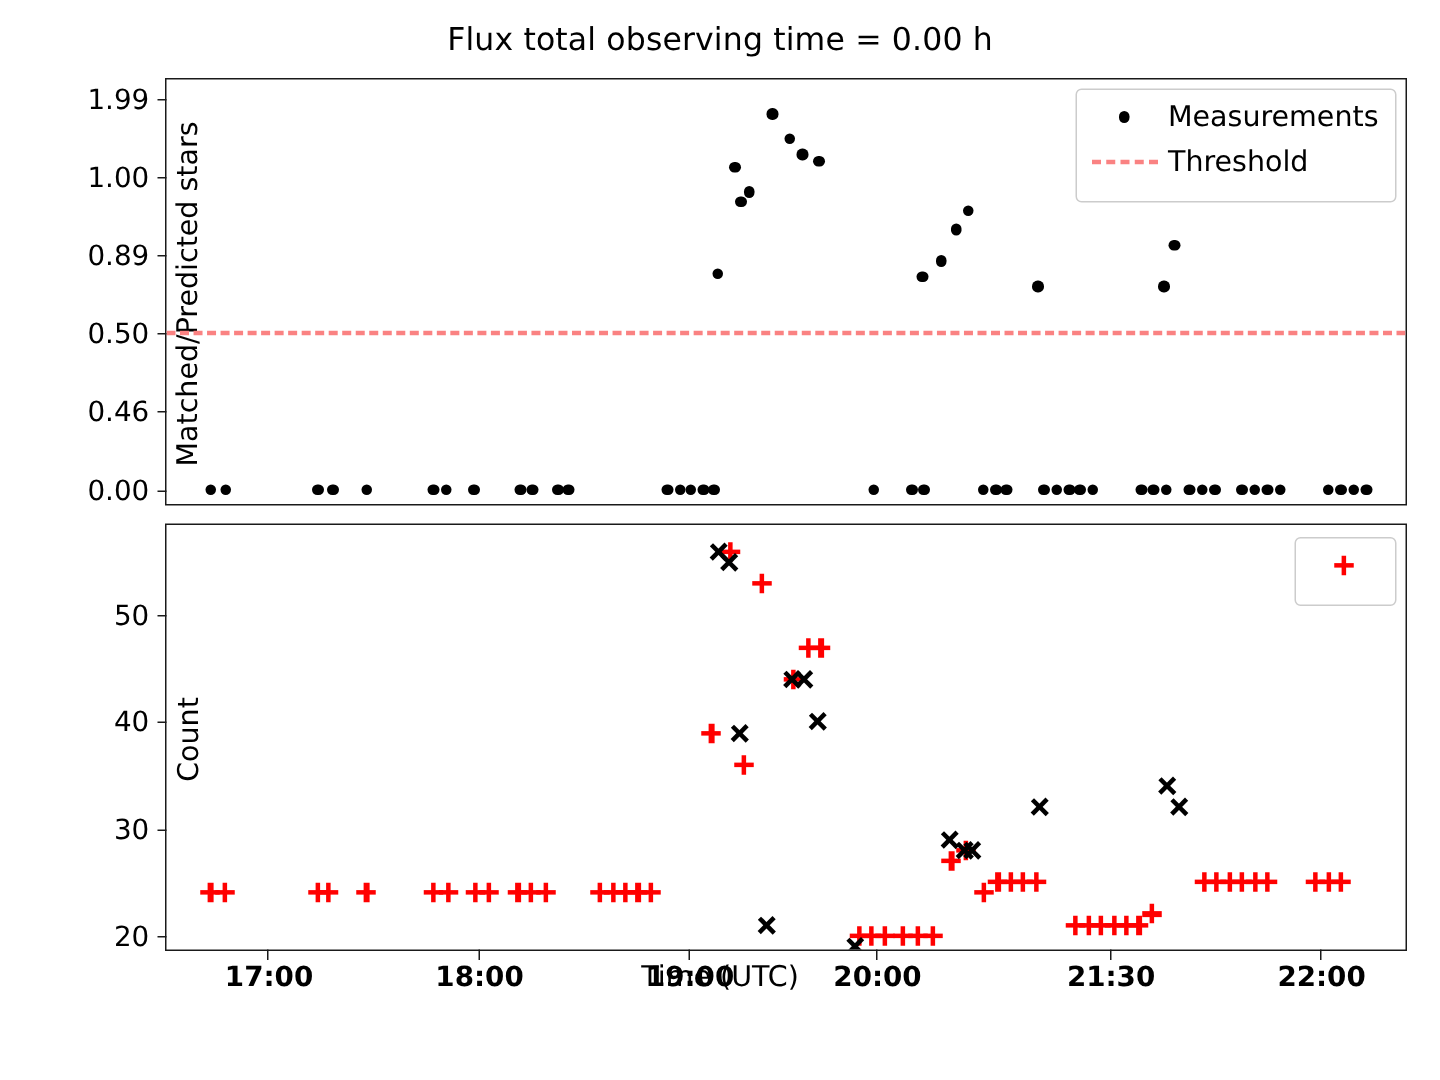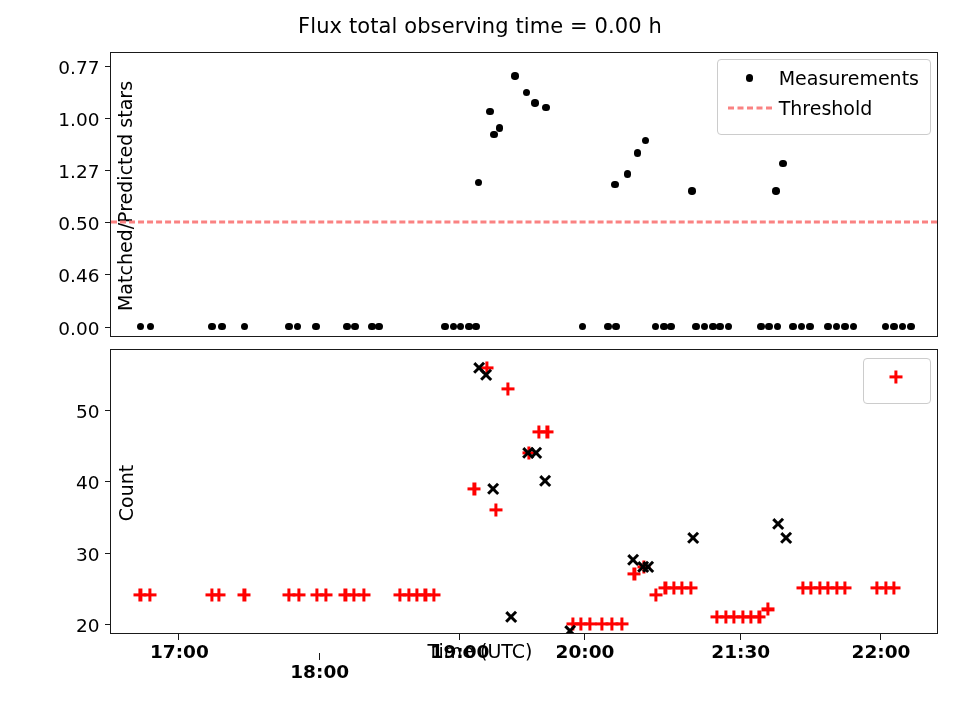--- a/index.html
+++ b/index.html
@@ -280,27 +280,27 @@
         <div class="ytick" style="top: 273.516px; text-align: center;">
           <span class="ytick-label">0.00</span>
         </div>
         <div class="ytick" style="top: 221.319px;">
           <span class="ytick-label">0.46</span>
         </div>
         <div class="ytick" style="top: 169.121px;">
           <span class="ytick-label">0.50</span>
         </div>
         <div class="ytick" style="top: 116.923px;">
-          <span class="ytick-label">1.27</span>
+          <span class="ytick-label">0.89</span>
         </div>
         <div class="ytick" style="top: 64.7253px;">
           <span class="ytick-label">1.00</span>
         </div>
         <div class="ytick" style="top: 12.5275px;">
-          <span class="ytick-label">0.77</span>
+          <span class="ytick-label">1.99</span>
         </div>
       </div>
     <div class="legend" id="legend-top">
       <div class="legend-row">
         <span class="legend-key">
             <i class="key-dot"></i>
           </span>
         <span class="legend-label">Measurements</span>
       </div>
       <div class="legend-row">
@@ -394,21 +394,21 @@
           <span class="ytick-label">40</span>
         </div>
         <div class="ytick" style="top: 60.4115px;">
           <span class="ytick-label">50</span>
         </div>
       </div>
     <div id="xticks-bot">
         <div class="xtick" style="left: 67.3627px;">
           <span class="xtick-label">17:00</span>
         </div>
-        <div class="xtick" style="left: 207.702px; margin-top: 20px;">
+        <div class="xtick" style="left: 207.702px;">
           <span class="xtick-label">18:00</span>
         </div>
         <div class="xtick" style="left: 348.041px;">
           <span class="xtick-label">19:00</span>
         </div>
         <div class="xtick" style="left: 473px;">
           <span class="xtick-label">20:00</span>
         </div>
         <div class="xtick" style="left: 628.719px;">
           <span class="xtick-label">21:30</span>

